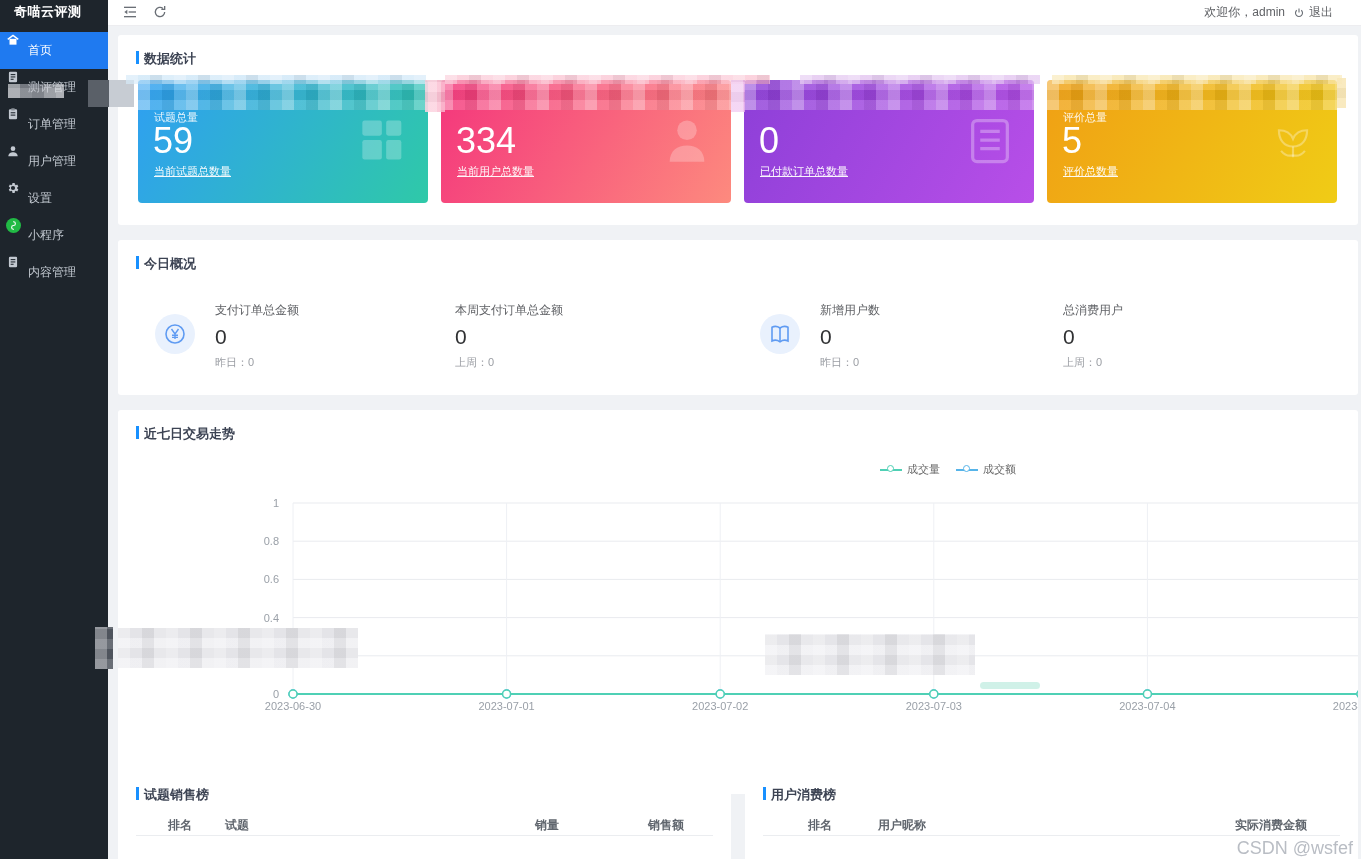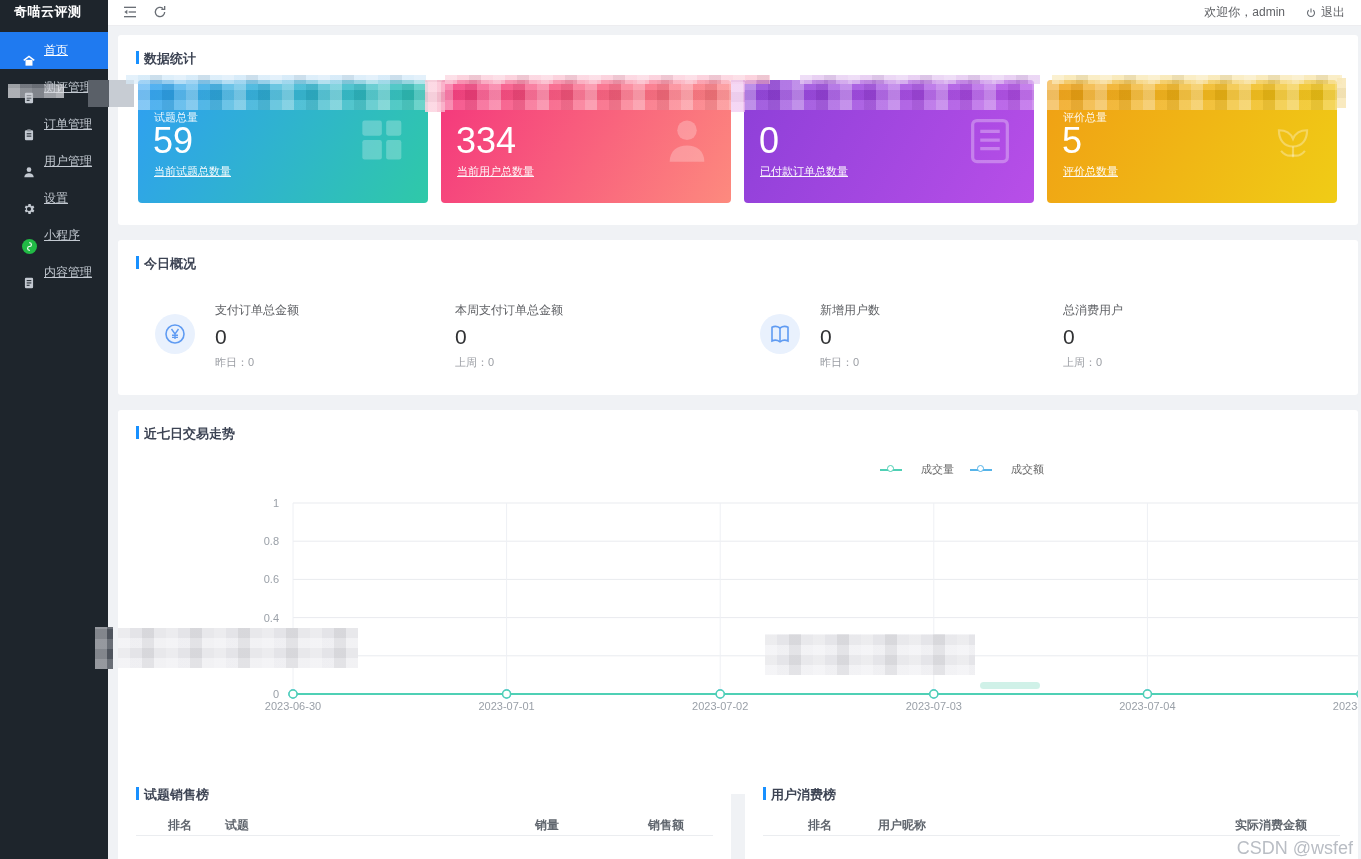--- a/index.html
+++ b/index.html
@@ -6,40 +6,40 @@
   html,body { width:1361px; height:859px; overflow:hidden;
     font-family:"Liberation Sans","DejaVu Sans",sans-serif;
     background:#f0f2f5; position:relative; }
 
   
   .sidebar { position:absolute; left:0; top:0; width:108px; height:859px;
     background:#1e252c; z-index:5; }
   .logo { height:26px; line-height:24px; color:#fff; font-size:13px;
     font-weight:bold; padding-left:14px; letter-spacing:.5px; }
   .menu { margin-top:6px; }
-  .side-item { height:37px; line-height:37px; display:flex; align-items:flex-end;
-    color:#c3c9d1; font-size:12px; cursor:pointer; padding-left:21px;text-decoration:underline; }
+  .side-item { height:37px; line-height:37px; display:flex; align-items:flex-start;
+    color:#c3c9d1; font-size:12px; cursor:pointer; padding-left:5px; }
   .side-item.active { background:var(--sidebar-active,#1f7af0); color:#fff; }
   .sicon { width:16px; height:16px; display:inline-flex; align-items:center;
     justify-content:center; margin-right:7px; flex:0 0 16px; }
   .sicon svg { width:14px; height:14px; }
   .mp-circle { width:15px; height:15px; border-radius:50%;
     background:var(--mp-green,#21ba45); display:inline-flex;
     align-items:center; justify-content:center; }
   .mp-circle svg { width:9px; height:11px; }
 
   
   .topbar { position:absolute; left:108px; top:0; width:1253px; height:26px;
     background:#fff; border-bottom:1px solid #ededf0; z-index:4; }
   .tb-icon { position:absolute; top:4px; width:18px; height:18px; cursor:pointer; }
   .tb-icon svg { width:16px; height:16px; }
   #collapse-btn { left:14px; }
   #refresh-btn { left:44px; }
   .welcome { position:absolute; right:76px; top:4px; font-size:12px; color:#606266; }
-  .logout { position:absolute; right:16px; top:4px; font-size:12px; color:#606266;
+  .logout { position:absolute; right:28px; top:4px; font-size:12px; color:#606266;
     display:flex; align-items:center; gap:4px; cursor:pointer; }
   .logout svg { width:12px; height:12px; }
 
   
   .panel { position:absolute; background:#fff; border-radius:3px; overflow:hidden; }
   #panel-stats   { left:118px; top:35px;  width:1240px; height:190px; }
   #panel-today   { left:118px; top:240px; width:1240px; height:155px; }
   #panel-trend   { left:118px; top:410px; width:1240px; height:384px; }
   #panel-sales   { left:118px; top:771px; width:613px;  height:120px; }
   #panel-consume { left:745px; top:771px; width:613px;  height:120px; }
@@ -77,21 +77,21 @@
     justify-content:center; }
   .today-icon svg { width:24px; height:24px; }
   .metric { position:absolute; top:62px; width:225px; }
   .metric .m-label { font-size:12px; color:#606266; }
   .metric .m-value { font-size:21px; color:#303133; margin-top:6px; }
   .metric .m-sub { font-size:11px; color:#9a9da3; margin-top:6px; }
 
   
   #trend-legend { position:absolute; left:762px; top:52px; display:flex;
     gap:16px; align-items:center; }
-  .lg-item { display:flex; align-items:center; gap:19px; font-size:11px;
+  .lg-item { display:flex; align-items:center; gap:5px; font-size:11px;
     color:#666; cursor:pointer; }
   .lg-mark { position:relative; width:22px; height:2px; display:inline-block; }
   .lg-dot { position:absolute; left:7px; top:-4px; width:7px; height:7px;
     border-radius:50%; background:#fff; border:1.5px solid currentColor; }
   #trend-chart { position:absolute; left:0; top:85px; width:1240px; height:240px; }
   #trend-chart svg text { font-family:"Liberation Sans","DejaVu Sans",sans-serif; }
 
   
   .tbl-header { position:absolute; top:46px; font-size:12px; font-weight:bold;
     color:#60666e; }

